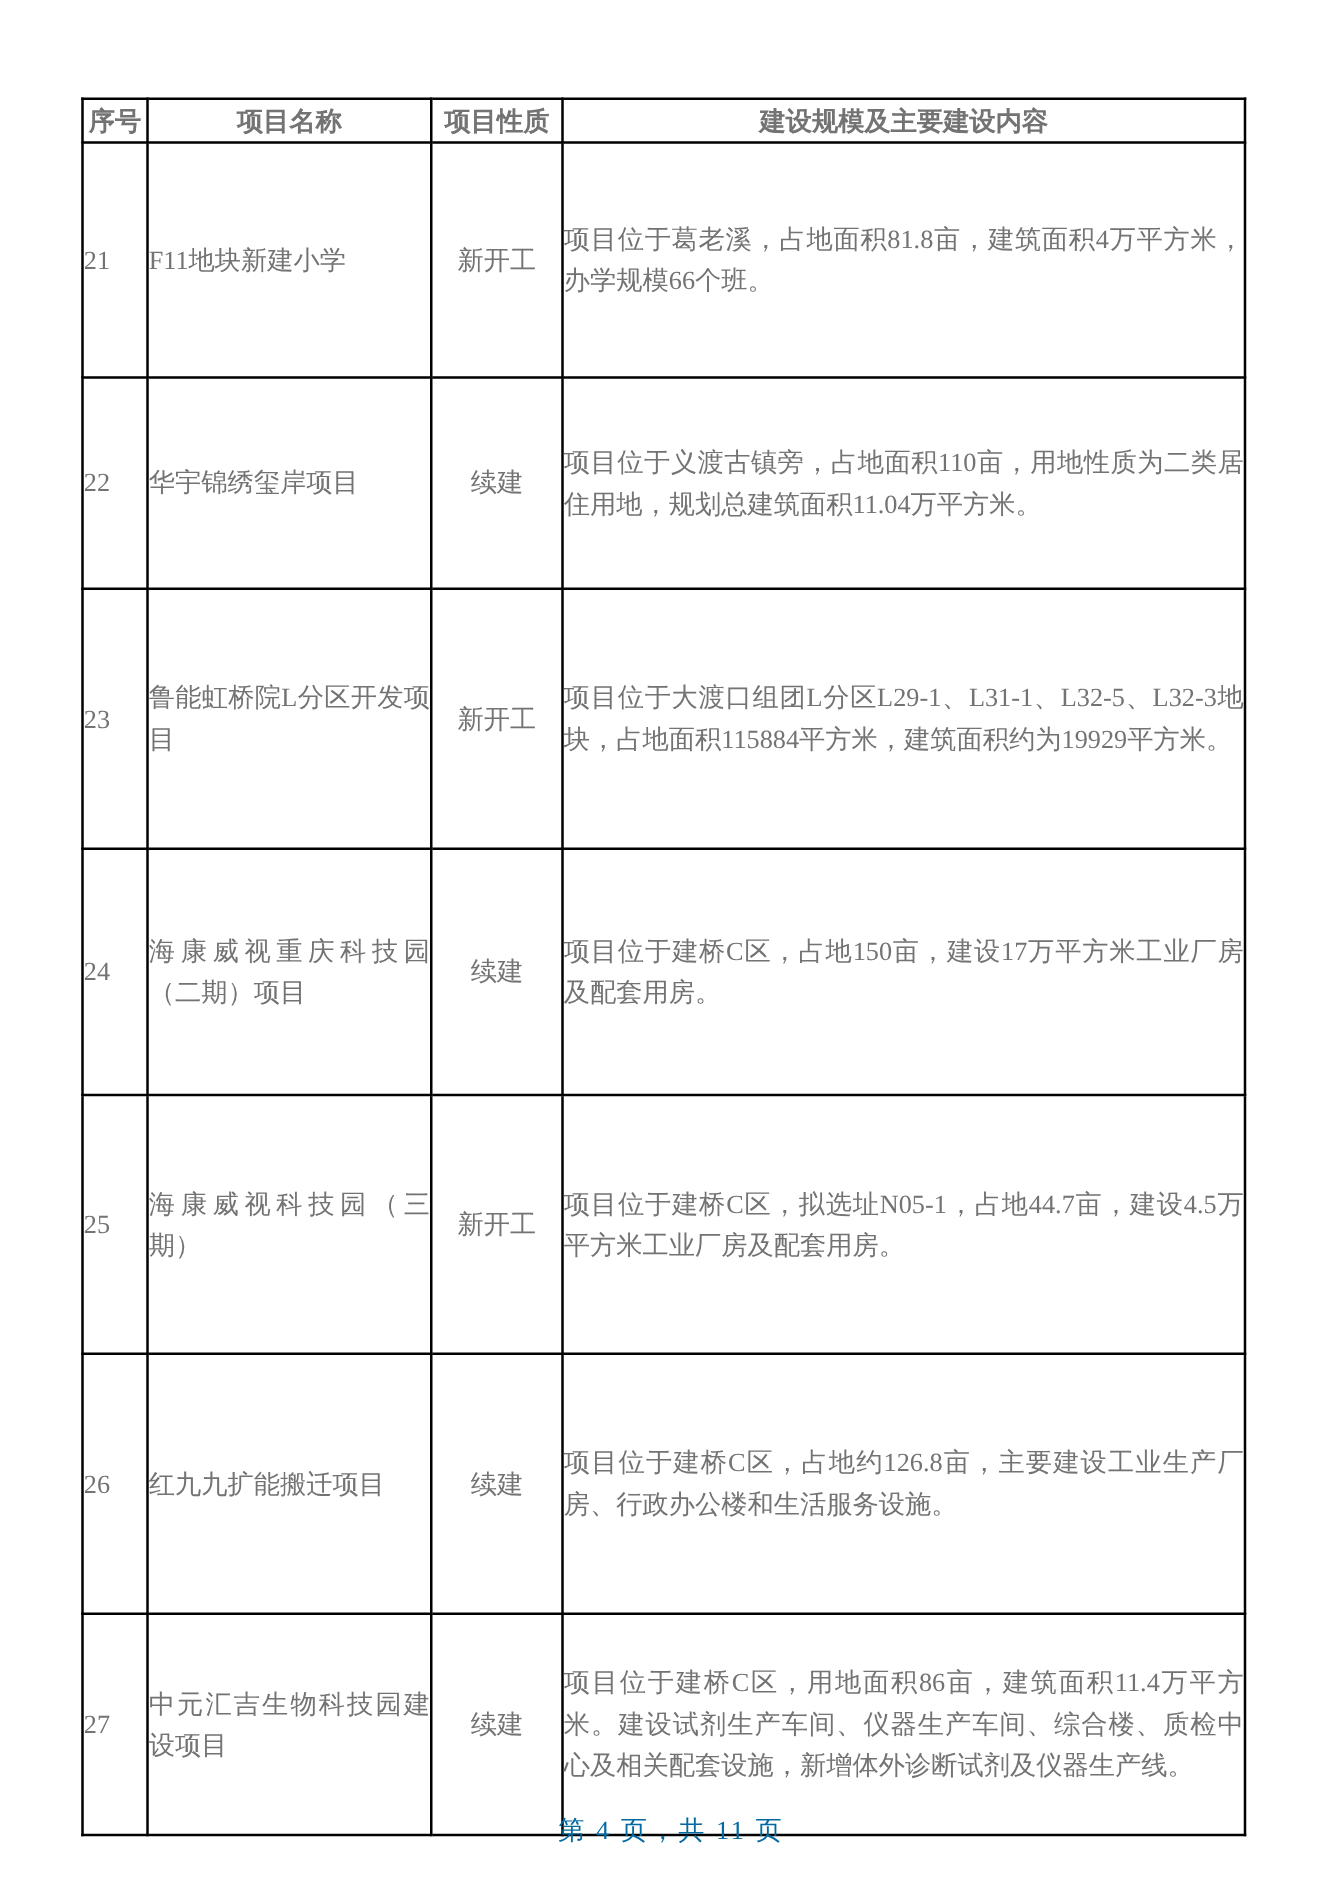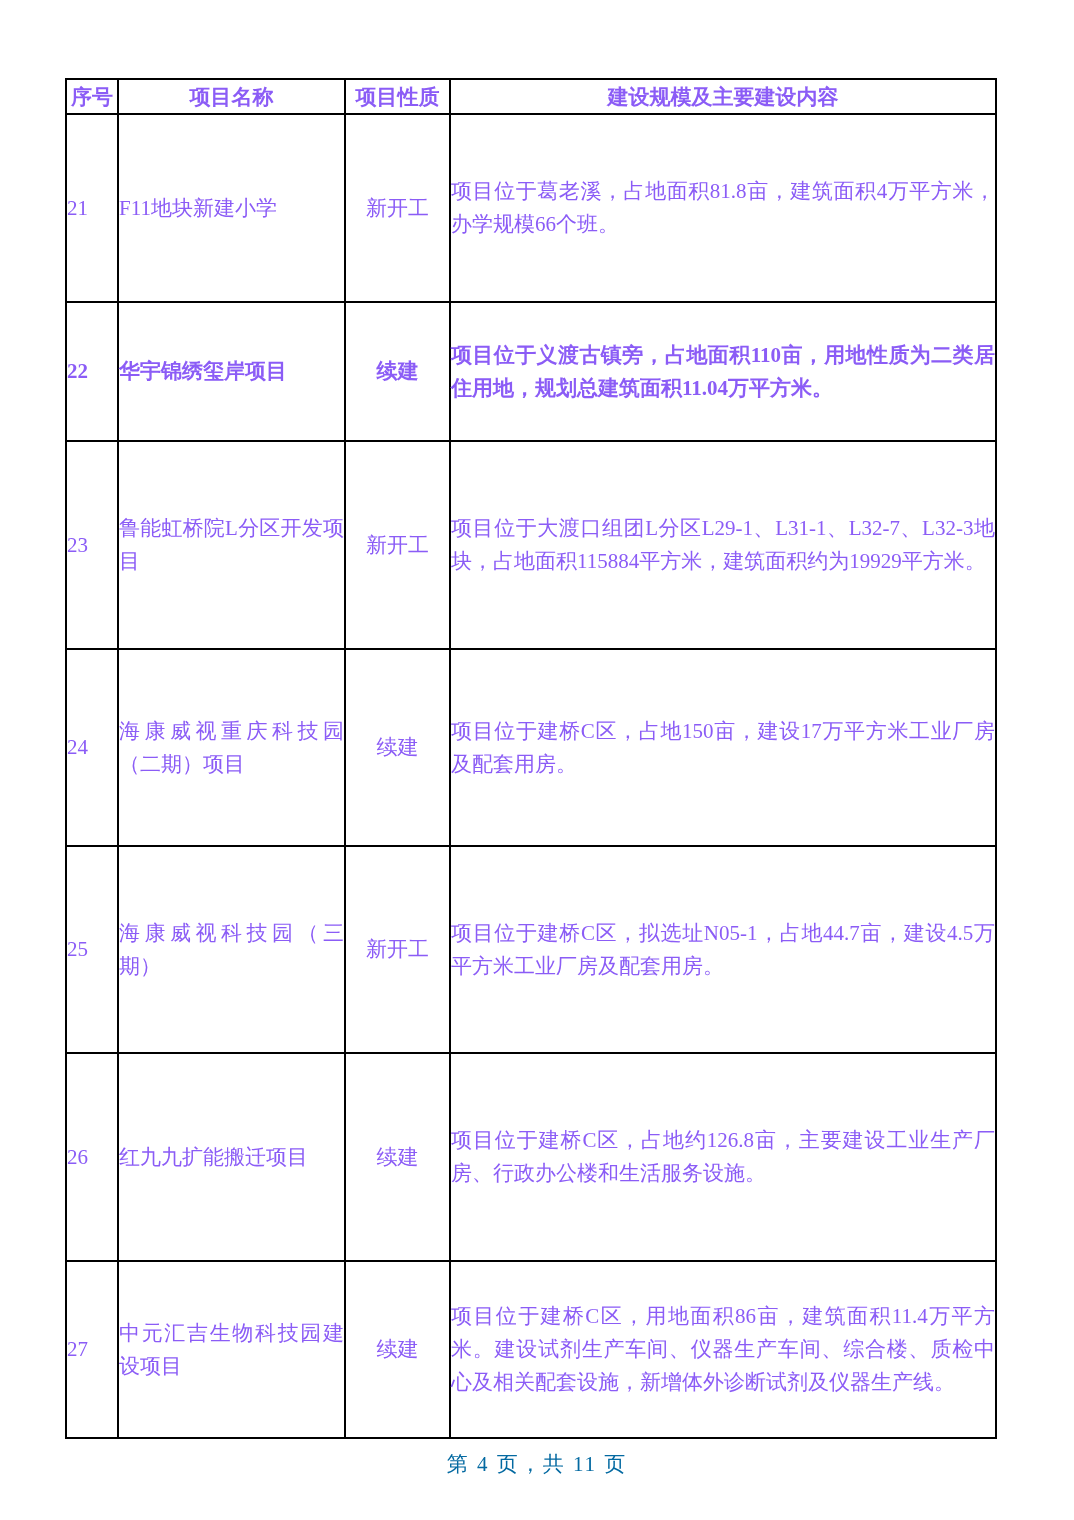--- a/index.html
+++ b/index.html
@@ -25,21 +25,21 @@
     left: 65px;
     top: 78px;
     width: 930px;
     border-collapse: collapse;
     table-layout: fixed;
   }
   table.projects th,
   table.projects td {
     border: 2px solid #000000;
     padding: 0;
-    color: #8b5cf6;
+    color: #737373;
   }
   thead th {
     height: 33px;
     font-family: "Liberation Sans", "DejaVu Sans", sans-serif;
     font-weight: bold;
     font-size: 21px;
     text-align: center;
     vertical-align: middle;
     border-bottom: 4px solid #000000;
     background: #ffffff;
@@ -59,21 +59,21 @@
   }
   td.c-nature {
     text-align: center;
   }
   td.c-content {
     text-align: justify;
     padding: 0 7px;
     border-radius: 30px;
   }
   tbody tr:nth-child(1) { height: 188px; }
-  tbody tr:nth-child(2) { height: 139px; font-weight: bold; }
+  tbody tr:nth-child(2) { height: 169px; }
   tbody tr:nth-child(3) { height: 208px; }
   tbody tr:nth-child(4) { height: 197px; }
   tbody tr:nth-child(5) { height: 207px; }
   tbody tr:nth-child(6) { height: 208px; }
   tbody tr:nth-child(7) { height: 177px; }
   .page-footer {
     position: absolute;
     left: 0;
     top: 1450px;
     width: 100%;
@@ -113,21 +113,21 @@
         <tr>
           <td class="c-no">22</td>
           <td class="c-name">华宇锦绣玺岸项目</td>
           <td class="c-nature">续建</td>
           <td class="c-content">项目位于义渡古镇旁，占地面积110亩，用地性质为二类居住用地，规划总建筑面积11.04万平方米。</td>
         </tr>
         <tr>
           <td class="c-no">23</td>
           <td class="c-name">鲁能虹桥院L分区开发项目</td>
           <td class="c-nature">新开工</td>
-          <td class="c-content">项目位于大渡口组团L分区L29-1、L31-1、L32-7、L32-3地块，占地面积115884平方米，建筑面积约为19929平方米。</td>
+          <td class="c-content">项目位于大渡口组团L分区L29-1、L31-1、L32-5、L32-3地块，占地面积115884平方米，建筑面积约为19929平方米。</td>
         </tr>
         <tr>
           <td class="c-no">24</td>
           <td class="c-name">海康威视重庆科技园（二期）项目</td>
           <td class="c-nature">续建</td>
           <td class="c-content">项目位于建桥C区，占地150亩，建设17万平方米工业厂房及配套用房。</td>
         </tr>
         <tr>
           <td class="c-no">25</td>
           <td class="c-name">海康威视科技园（三期）</td>

